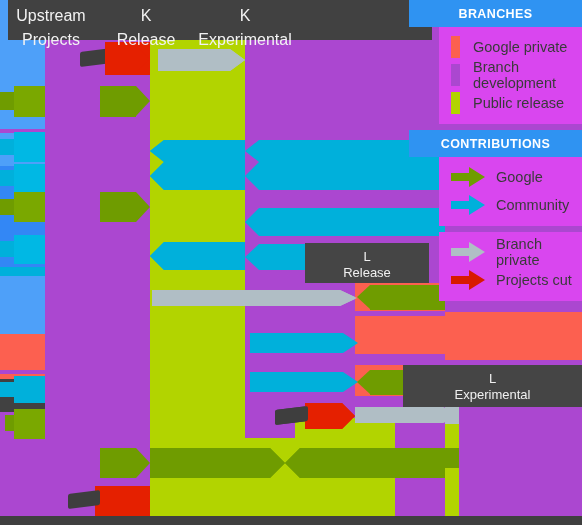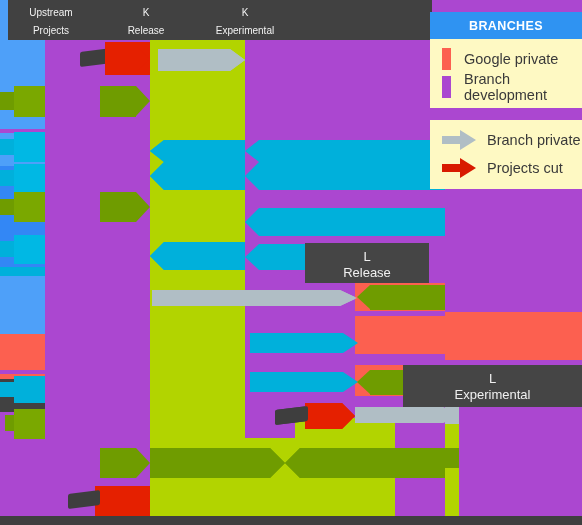--- a/index.html
+++ b/index.html
@@ -11,36 +11,36 @@
   .col-upstream{left:0;width:45px;background:#4ea0f9;}
   .col-krel{left:45px;width:105px;background:#ab47d0;}
   .col-kexp{left:150px;width:95px;background:#b2d400;}
   .col-lrel{left:245px;width:200px;background:#ab47d0;}
   .col-lexp{left:445px;width:137px;background:#ab47d0;}
 
   .seg{position:absolute;}
 
   
   .hdr{position:absolute;left:8px;top:0;width:424px;height:40px;background:#414141;z-index:40;}
-  .hdr-lbl{position:absolute;top:4px;color:#f2f2f2;font-size:10px;line-height:18px;text-align:center;white-space:pre;}
+  .hdr-lbl{position:absolute;top:4px;color:#f2f2f2;font-size:16px;line-height:24px;text-align:center;white-space:pre;}
 
   
   .tag{position:absolute;background:#454545;color:#f0f0f0;font-size:13px;line-height:16px;
        text-align:center;white-space:pre;padding:6px 0;z-index:42;}
 
   
   .arrow{position:absolute;z-index:25;}
   .arrow .shaft{position:absolute;left:0;top:0;height:100%;}
   .arrow .head{position:absolute;top:0;width:0;height:0;}
 
   
-  #legend{position:absolute;right:0;top:12px;width:152px;z-index:60;}
+  #legend{position:absolute;right:0;top:0;width:173px;z-index:60;}
   .lg-title{background:#2f93f2;color:#fff;font-size:12.5px;font-weight:bold;
             letter-spacing:.4px;text-align:center;padding:7px 0 6px;}
-  .lg-body{background:#fef9c3;padding:6px 0 7px 0;}
+  .lg-body{background:#d946ef;padding:6px 0 7px 0;margin-left:30px;}
   .lg-row{display:flex;align-items:center;height:28px;padding-left:12px;}
   .lg-swatch{width:9px;height:22px;margin-right:13px;flex:0 0 auto;}
   .lg-arrow{width:34px;height:20px;margin-right:11px;flex:0 0 auto;}
   .lg-text{font-size:14.5px;color:#3a3a3a;}
   .lg-gap{height:6px;}
   .bottombar{position:absolute;left:0;bottom:0;width:582px;height:9px;background:#3f3f3f;z-index:50;}
 </style>
 </head>
 <body>
 
@@ -286,25 +286,50 @@
       <div class="lg-title">BRANCHES</div>
       <div class="lg-body">
         <div class="lg-row">
           <span class="lg-swatch" style="background:#fc6050;"></span>
           <span class="lg-text">Google private</span>
         </div>
         <div class="lg-row">
           <span class="lg-swatch" style="background:#ab47d0;"></span>
           <span class="lg-text">Branch development</span>
         </div>
+        <div class="lg-row">
+          <span class="lg-swatch" style="background:#b2d400;"></span>
+          <span class="lg-text">Public release</span>
+        </div>
       </div>
     </div>
 
     <div class="lg-gap"></div>
 
+    <div>
+      <div class="lg-title">CONTRIBUTIONS</div>
+      <div class="lg-body">
+        <div class="lg-row">
+          <span class="lg-arrow">
+            <svg width="34" height="20" viewBox="0 0 34 20">
+                <path d="M0 6 H18 V0 L34 10 L18 20 V14 H0 Z" fill="#6f9c00"></path>
+              </svg>
+          </span>
+          <span class="lg-text">Google</span>
+        </div>
+        <div class="lg-row">
+          <span class="lg-arrow">
+            <svg width="34" height="20" viewBox="0 0 34 20">
+                <path d="M0 6 H18 V0 L34 10 L18 20 V14 H0 Z" fill="#00b0db"></path>
+              </svg>
+          </span>
+          <span class="lg-text">Community</span>
+        </div>
+      </div>
+    </div>
 
     <div class="lg-gap"></div>
 
     <div>
       <div class="lg-body">
         <div class="lg-row">
           <span class="lg-arrow">
             <svg width="34" height="20" viewBox="0 0 34 20">
                 <path d="M0 6 H18 V0 L34 10 L18 20 V14 H0 Z" fill="#b0bec5"></path>
               </svg>

